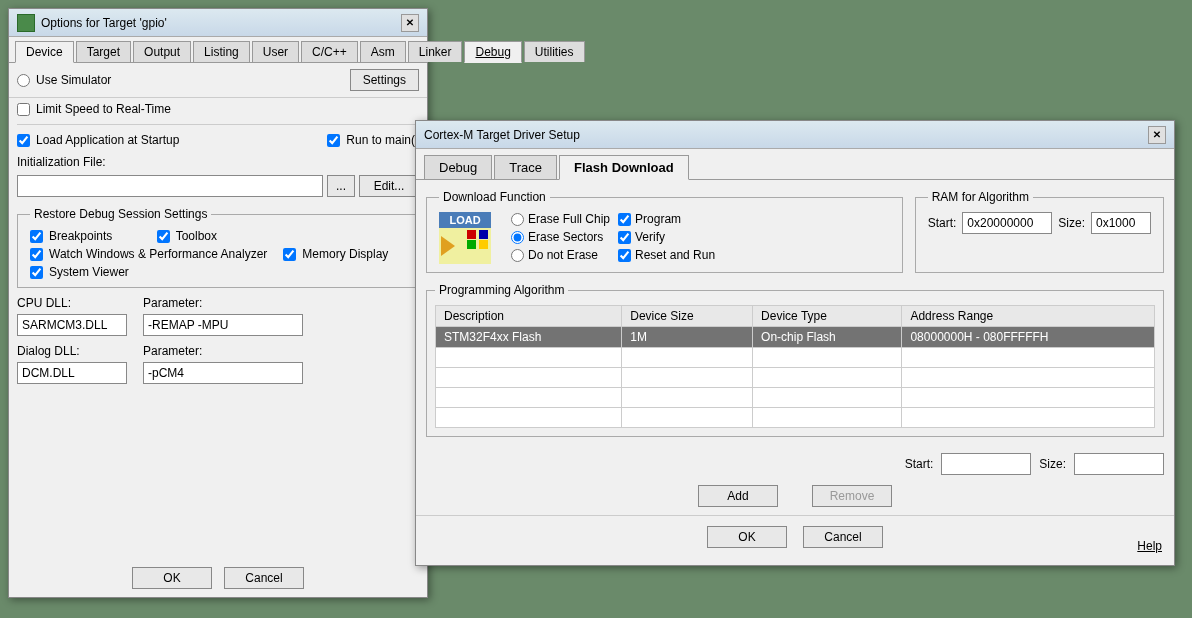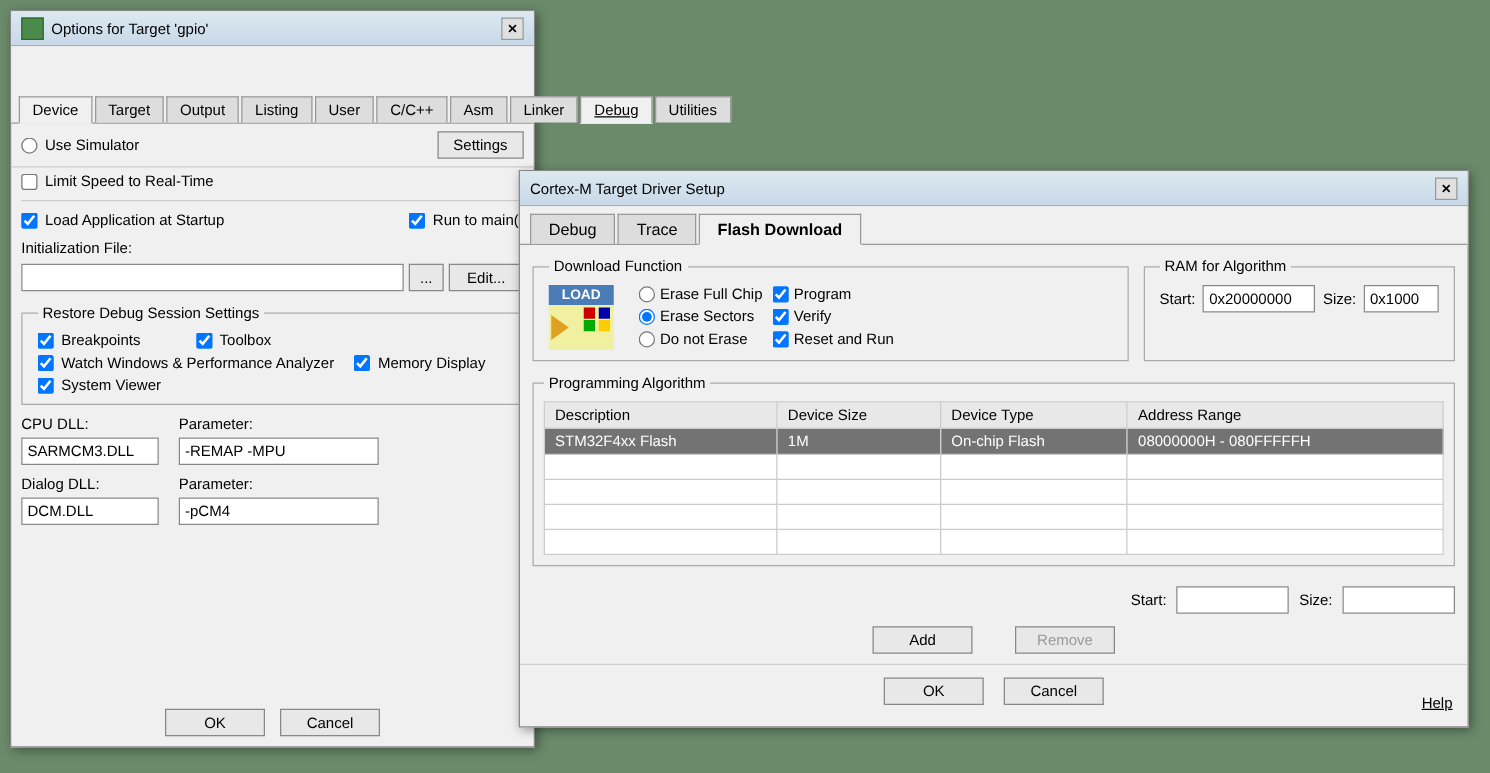--- a/index.html
+++ b/index.html
@@ -62,21 +62,20 @@
     }
 
     .tab {
       padding: 3px 10px;
       border: 1px solid #999;
       border-bottom: none;
       background: #ddd;
       cursor: pointer;
       font-size: 12px;
       position: relative;
-      margin-top: 36px;
     }
 
     .tab.active {
       background: #f0f0f0;
       border-bottom: 1px solid #f0f0f0;
       z-index: 1;
       margin-bottom: -1px;
     }
 
     .tab.underlined {
@@ -142,21 +141,21 @@
       left: 0;
       right: 0;
       display: flex;
       justify-content: center;
       gap: 12px;
     }
 
     
     #cortex-dialog {
       left: 415px;
-      top: 136px;
+      top: 120px;
       width: 760px;
       height: 446px;
     }
 
     .dialog-tab-bar {
       display: flex;
       padding: 6px 8px 0 8px;
       background: #f0f0f0;
       border-bottom: 1px solid #999;
       gap: 2px;

